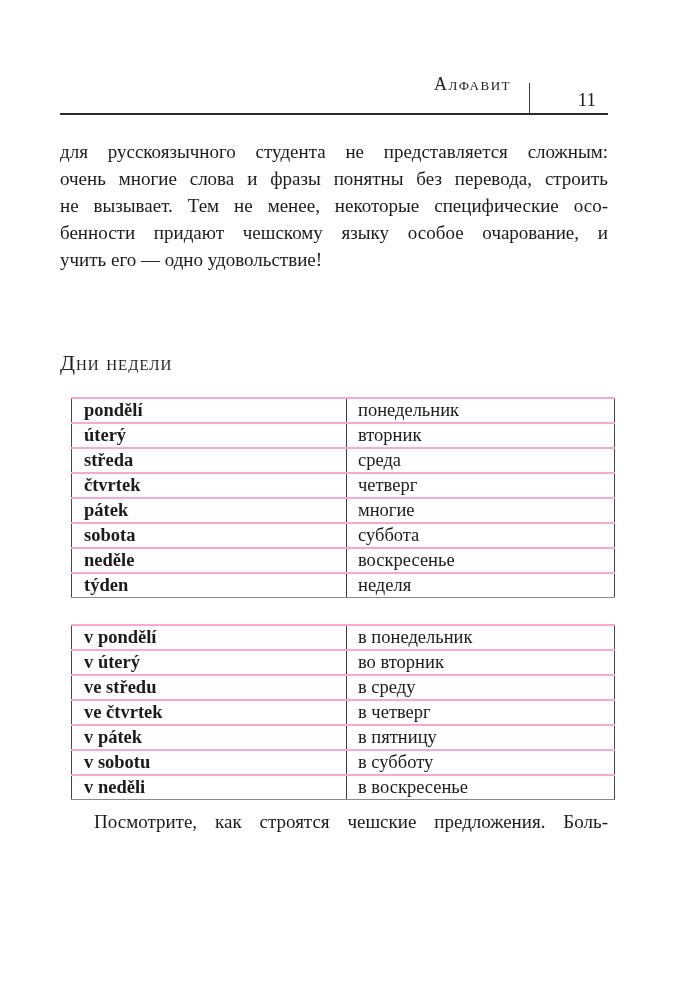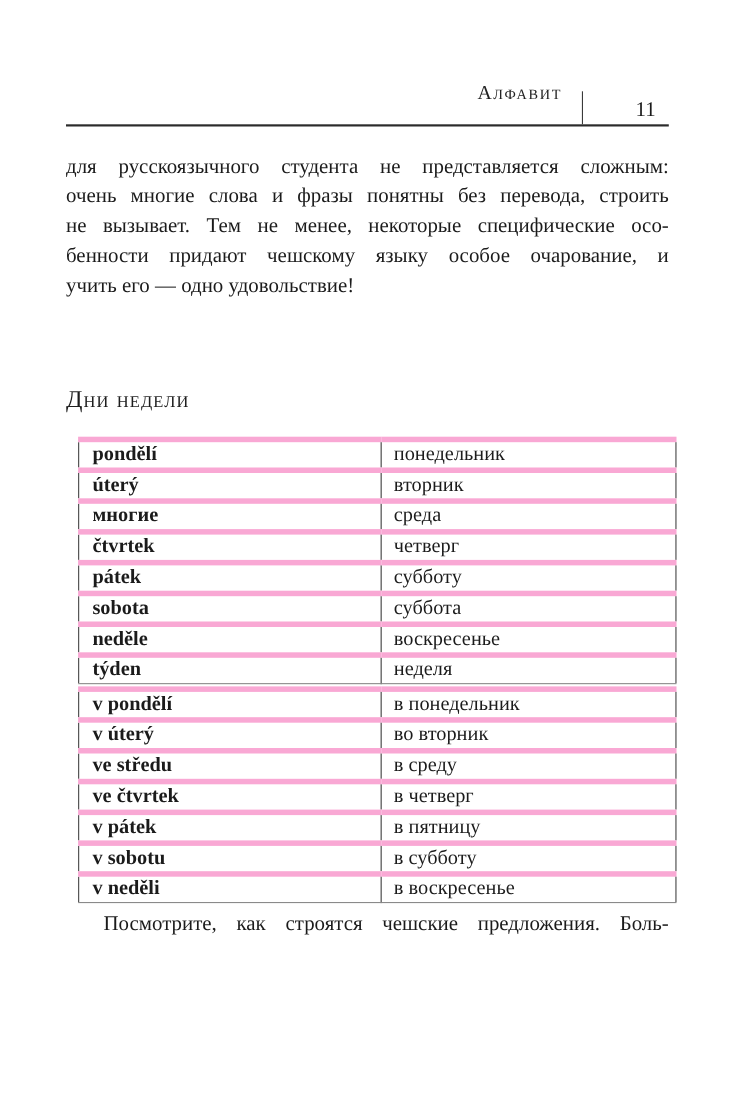--- a/index.html
+++ b/index.html
@@ -53,21 +53,21 @@
 
   
   .paragraph {
     position: absolute;
     left: 60px;
     width: 548px;
     font-size: 19px;
     line-height: 27px;
   }
   .intro-paragraph { top: 138px; }
-  .closing-paragraph { top: 826px; }
+  .closing-paragraph { top: 808px; }
   .pline {
     text-align: justify;
     text-align-last: justify;
     white-space: normal;
   }
   .pline.first { text-indent: 34px; }
   .pline.no-justify {
     text-align: left;
     text-align-last: left;
   }
@@ -89,21 +89,21 @@
     position: absolute;
     left: 71px;
     width: 498px;
     border-collapse: collapse;
     table-layout: fixed;
     font-size: 18.5px;
   }
   .table-days   { top: 397px; }
   .table-phrases{ top: 624px; }
   .vocab-table td {
-    border-top: 5px solid #f9a8d4;
+    border-top: 2px solid #f9a8d4;
     border-bottom: 1px solid #8a8a8a;
     height: 23px;
     padding: 0 10px;
     vertical-align: middle;
     overflow: hidden;
   }
   .vocab-table { border: 1px solid #454545; }
   .vocab-table td.cz {
     font-weight: bold;
     border-right: 1px solid #3c3c3c;
@@ -138,30 +138,30 @@
   <tbody>
       <tr>
     <td class="cz">pondělí</td>
     <td class="ru">понедельник</td>
   </tr>
   <tr>
     <td class="cz">úterý</td>
     <td class="ru">вторник</td>
   </tr>
   <tr>
-    <td class="cz">многие</td>
+    <td class="cz">středa</td>
     <td class="ru">среда</td>
   </tr>
   <tr>
     <td class="cz">čtvrtek</td>
     <td class="ru">четверг</td>
   </tr>
   <tr>
     <td class="cz">pátek</td>
-    <td class="ru">субботу</td>
+    <td class="ru">многие</td>
   </tr>
   <tr>
     <td class="cz">sobota</td>
     <td class="ru">суббота</td>
   </tr>
   <tr>
     <td class="cz">neděle</td>
     <td class="ru">воскресенье</td>
   </tr>
   <tr>

